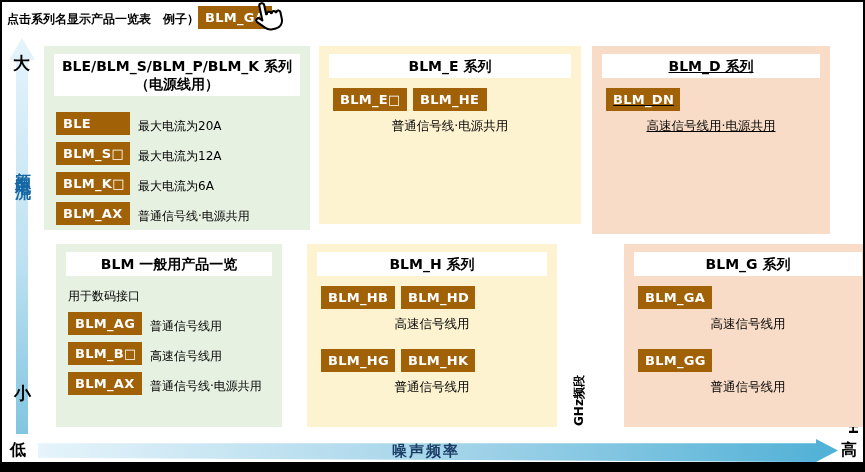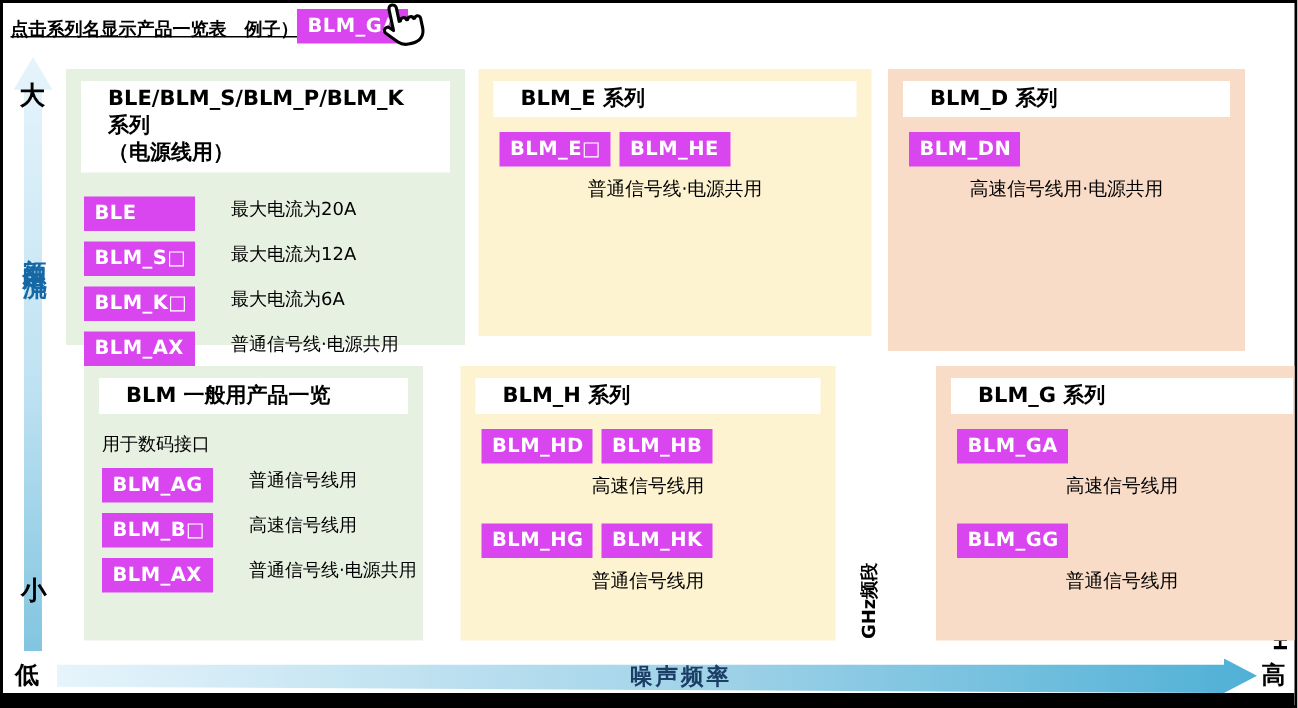--- a/index.html
+++ b/index.html
@@ -1,66 +1,66 @@
 <!DOCTYPE html>
 <html><head>
 <meta charset="utf-8">
 <style>
   html,body{margin:0;padding:0;background:#fff;}
   .canvas{position:relative;width:865px;height:472px;background:#fff;border:2px solid #000;
     box-sizing:border-box;font-family:"DejaVu Sans","Liberation Sans",sans-serif;overflow:hidden;color:#000;}
 
   
-  .instruction{position:absolute;left:5px;top:9px;font-size:12px;font-weight:bold;white-space:nowrap;text-decoration:underline;}
+  .instruction{position:absolute;left:5px;top:9px;font-size:12px;font-weight:bold;white-space:nowrap;}
   .header-btn{position:absolute;left:196px;top:4px;}
   .cursor{position:absolute;left:247px;top:-3px;width:36px;height:36px;transform:rotate(-12deg);z-index:5;}
   .cursor svg{width:100%;height:100%;display:block;}
 
   
   .btn{display:inline-flex;align-items:center;box-sizing:border-box;width:74px;height:23px;flex:0 0 auto;
-    background:#d946ef;color:#fff;font-weight:bold;font-size:13px;border:none;padding:0 0 0 7px;
+    background:#a16207;color:#fff;font-weight:bold;font-size:13px;border:none;padding:0 0 0 7px;
     font-family:inherit;letter-spacing:.3px;cursor:pointer;}
 
   
   .arrow-v{position:absolute;left:7px;top:36px;width:26px;height:396px;
     background:linear-gradient(to bottom,#e6f4fb 0%,#bfe2f2 55%,#82c5e0 100%);
     clip-path:polygon(50% 0,100% 5.5%,73% 5.5%,73% 100%,27% 100%,27% 5.5%,0 5.5%);}
   .axis-y-top{position:absolute;left:11px;top:50px;font-size:17px;font-weight:bold;}
   .axis-y-label{position:absolute;left:10px;top:158px;writing-mode:vertical-rl;font-size:16px;font-weight:bold;
     color:#1668a5;letter-spacing:3px;}
   .axis-y-bottom{position:absolute;left:12px;top:380px;font-size:17px;font-weight:bold;}
   .arrow-h{position:absolute;left:36px;top:437px;width:800px;height:23px;
     background:linear-gradient(to right,#e6f4fb 0%,#9fd2e8 55%,#4fb0d6 100%);
     clip-path:polygon(0 18%,97.25% 18%,97.25% 0,100% 50%,97.25% 100%,0 82%);}
   .axis-x-left{position:absolute;left:8px;top:438px;font-size:16px;font-weight:bold;}
-  .axis-x-label{position:absolute;left:52px;top:440px;width:800px;text-align:center;font-size:15px;
+  .axis-x-label{position:absolute;left:24px;top:440px;width:800px;text-align:center;font-size:15px;
     font-weight:bold;color:#1b3e66;letter-spacing:2px;}
   .axis-x-right{position:absolute;left:839px;top:438px;font-size:16px;font-weight:bold;}
 
   
   .band-ghz{position:absolute;left:569px;top:424px;transform:rotate(-90deg);transform-origin:0 0;
     font-size:12px;font-weight:bold;white-space:nowrap;}
   .band-high{position:absolute;left:844px;top:432px;transform:rotate(-90deg);transform-origin:0 0;
     font-size:12px;font-weight:bold;white-space:nowrap;}
 
   
   .panel{position:absolute;box-sizing:border-box;}
   .green{background:#e7f1e2;}
   .yellow{background:#fdf3d0;}
   .salmon{background:#f9dcc7;}
   .p1{left:42px;top:44px;width:266px;height:184px;}
   .p2{left:317px;top:44px;width:262px;height:178px;}
-  .p3{left:590px;top:44px;width:238px;height:188px;}
+  .p3{left:590px;top:44px;width:238px;height:188px;text-decoration:underline;}
   .p4{left:54px;top:242px;width:226px;height:183px;}
   .p5{left:305px;top:242px;width:250px;height:183px;}
   .p6{left:622px;top:242px;width:248px;height:183px;}
 
-  .panel-title{background:#fff;margin:8px 10px 0;font-weight:bold;font-size:14px;
-    padding:3px 18px;line-height:1.3;}
-  .g-row{display:flex;align-items:flex-start;gap:24px;margin:7px 0 0 12px;}
+  .panel-title{background:#fff;margin:8px 10px 0;text-align:center;font-weight:bold;font-size:14px;
+    padding:3px 2px;line-height:1.3;}
+  .g-row{display:flex;align-items:flex-end;gap:8px;margin:7px 0 0 12px;}
   .g-row.first{margin-top:16px;}
   .g-row.first4{margin-top:12px;}
   .btn-row{display:flex;align-items:center;gap:6px;margin:10px 0 0 14px;}
   .btn-row.second{margin-top:16px;}
   .desc{font-size:12px;white-space:nowrap;}
   .desc-center{text-align:center;font-size:12.5px;margin-top:7px;}
 
   .bottom-bar{position:absolute;left:0;bottom:0;width:100%;height:8px;background:#000;}
 </style>
 </head>
@@ -144,22 +144,22 @@
     </div>
     <div class="g-row">
       <button class="btn">BLM_AX</button>
       <span class="desc">普通信号线·电源共用</span>
     </div>
   </div>
 
   <div class="panel yellow p5">
     <div class="panel-title">BLM_H 系列</div>
     <div class="btn-row">
+      <button class="btn">BLM_HB</button>
       <button class="btn">BLM_HD</button>
-      <button class="btn">BLM_HB</button>
     </div>
     <div class="desc-center">高速信号线用</div>
     <div class="btn-row second">
       <button class="btn">BLM_HG</button>
       <button class="btn">BLM_HK</button>
     </div>
     <div class="desc-center">普通信号线用</div>
   </div>
 
   <div class="panel salmon p6">

